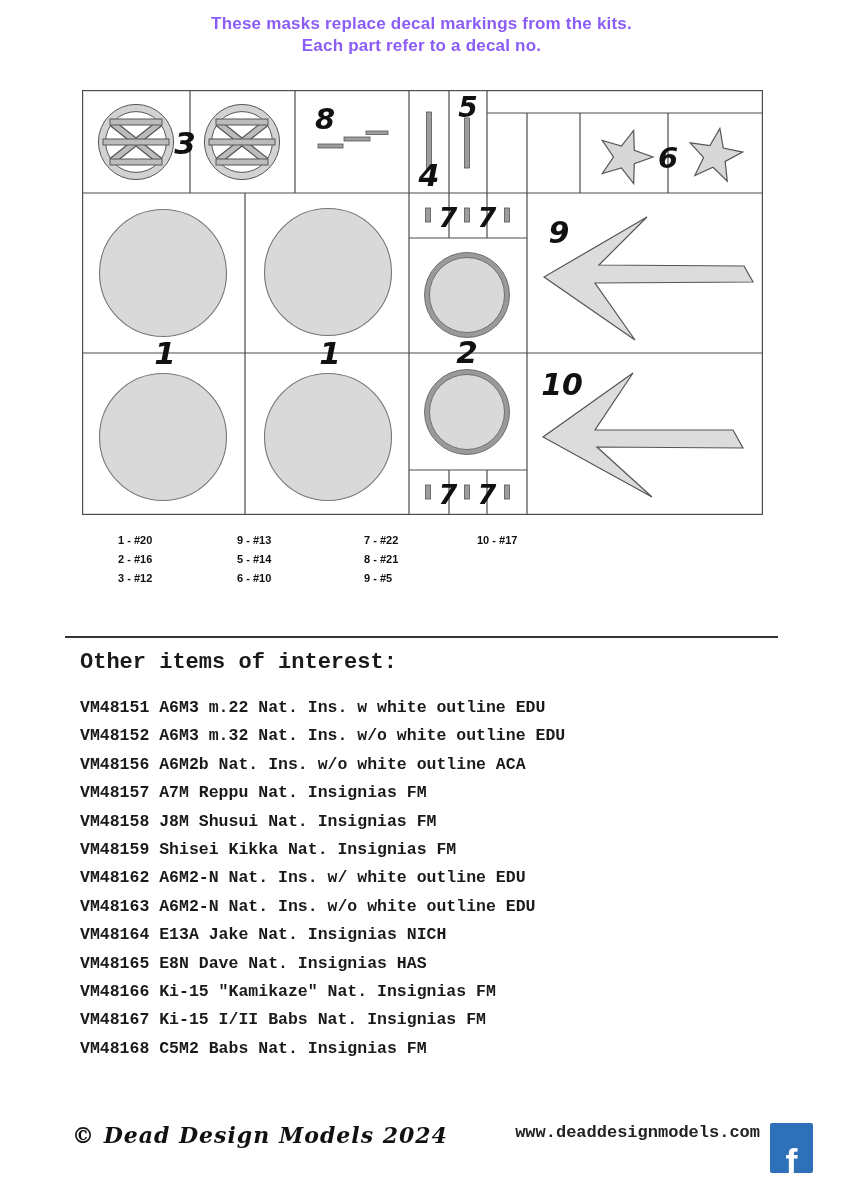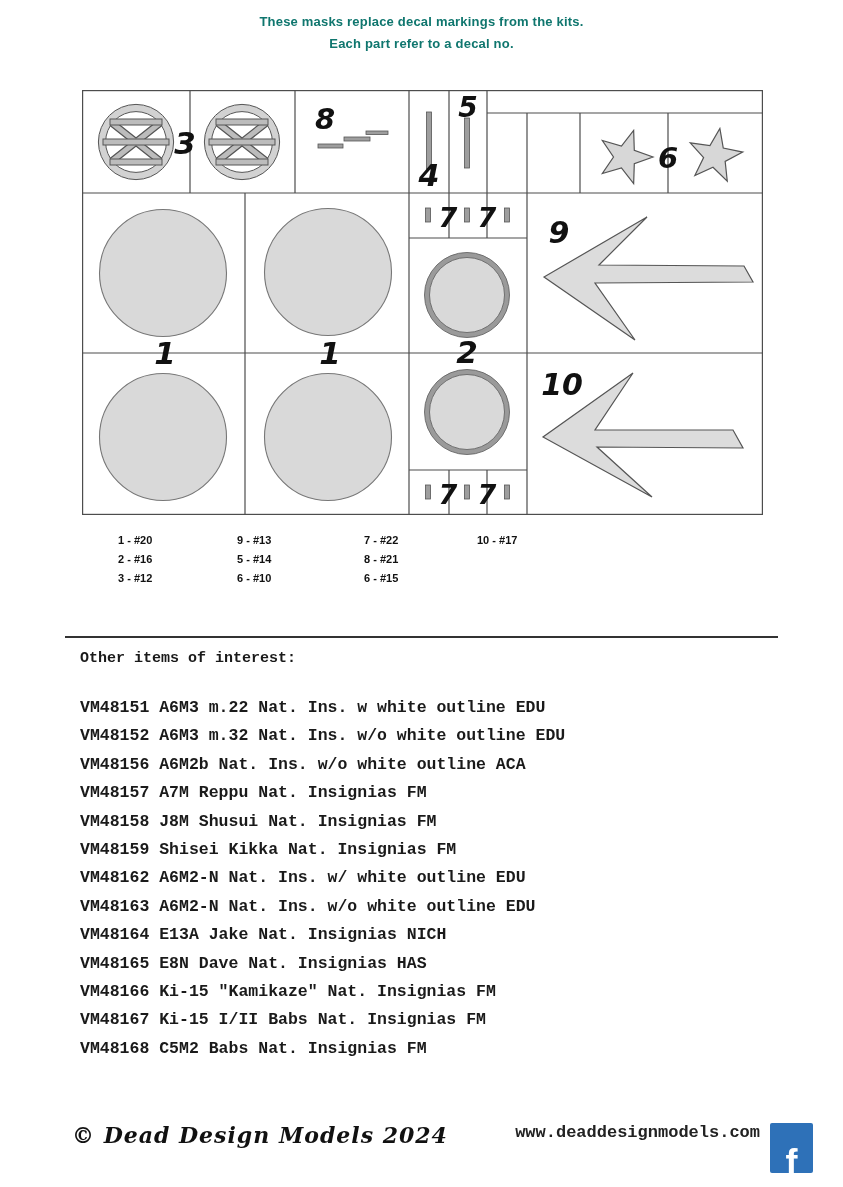--- a/index.html
+++ b/index.html
@@ -1,24 +1,24 @@
 <!DOCTYPE html>
 <html><head>
 <meta charset="utf-8">
 <style>
   html,body{margin:0;padding:0;background:#fff;}
   .page{position:relative;width:843px;height:1187px;background:#ffffff;overflow:hidden;
         font-family:"Liberation Sans",sans-serif;}
   .hdr{position:absolute;left:0;width:843px;text-align:center;
-       font-weight:bold;font-size:13px;color:#0f766e;letter-spacing:.2px;}
+       font-weight:bold;font-size:17px;color:#8b5cf6;letter-spacing:.2px;}
   .diagram{position:absolute;left:82px;top:90px;}
   .legend-col{position:absolute;font-weight:bold;font-size:11px;line-height:19px;color:#111;}
   .sep{position:absolute;left:65px;top:636px;width:713px;height:1.5px;background:#333;}
   .tw{font-family:"Liberation Mono","DejaVu Sans Mono",monospace;color:#1a1a1a;}
-  .items-title{position:absolute;left:80px;top:650px;font-weight:bold;font-size:15px;}
+  .items-title{position:absolute;left:80px;top:650px;font-weight:bold;font-size:22px;}
   .items-list{position:absolute;left:80px;top:694px;font-weight:bold;font-size:16.5px;}
   .items-list .item{height:28.4px;line-height:28.4px;white-space:pre;}
   .script{position:absolute;left:72px;top:1122px;font-family:"DejaVu Serif",cursive;
           font-style:italic;font-weight:bold;font-size:22px;color:#111;letter-spacing:1px;}
   .contact{position:absolute;right:83px;top:1119px;text-align:right;
            font-size:17px;line-height:27px;font-weight:bold;color:#222;}
   .fb{position:absolute;left:770px;top:1123px;width:43px;height:50px;border-radius:2px;
       display:flex;align-items:flex-end;justify-content:center;
       color:#fff;font-weight:bold;font-size:36px;line-height:1;padding-bottom:0;}
   .fb span{transform:translateY(8px);}
@@ -122,21 +122,21 @@
     <div>3 - #12</div>
   </div>
   <div class="legend-col" style="left:237px;top:531px;">
     <div>9 - #13</div>
     <div>5 - #14</div>
     <div>6 - #10</div>
   </div>
   <div class="legend-col" style="left:364px;top:531px;">
     <div>7 - #22</div>
     <div>8 - #21</div>
-    <div>6 - #15</div>
+    <div>9 - #5</div>
   </div>
   <div class="legend-col" style="left:477px;top:531px;">
     <div>10 - #17</div>
   </div>
 
   <div class="sep"></div>
 
   <div class="items-title tw">Other items of interest:</div>
 
   <div class="items-list tw">

